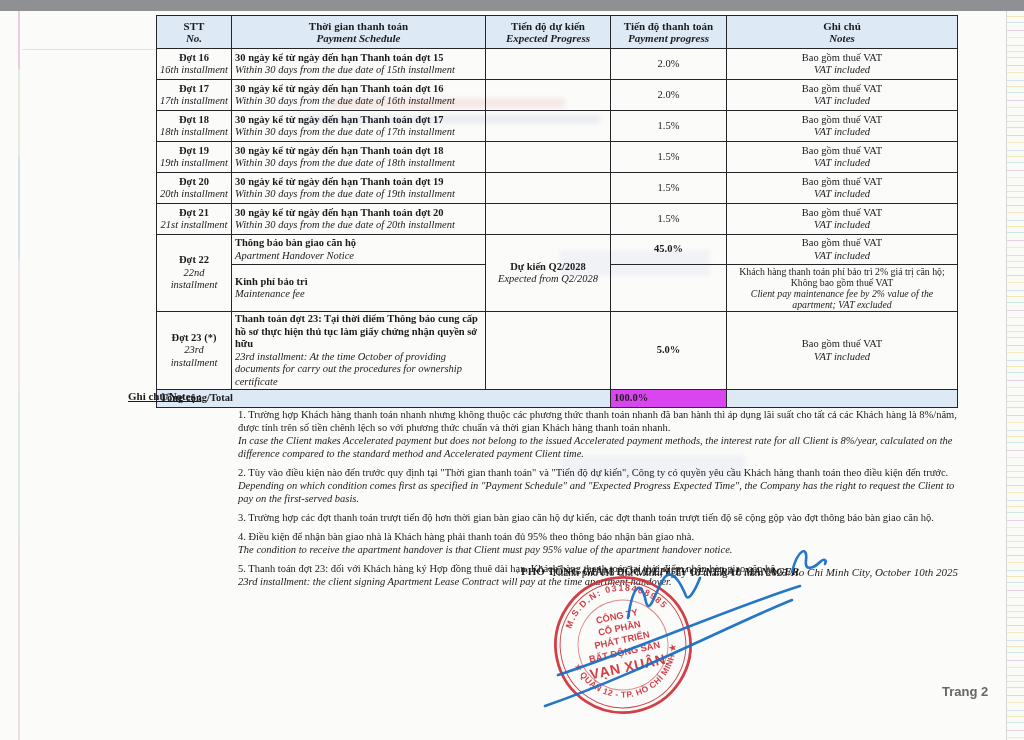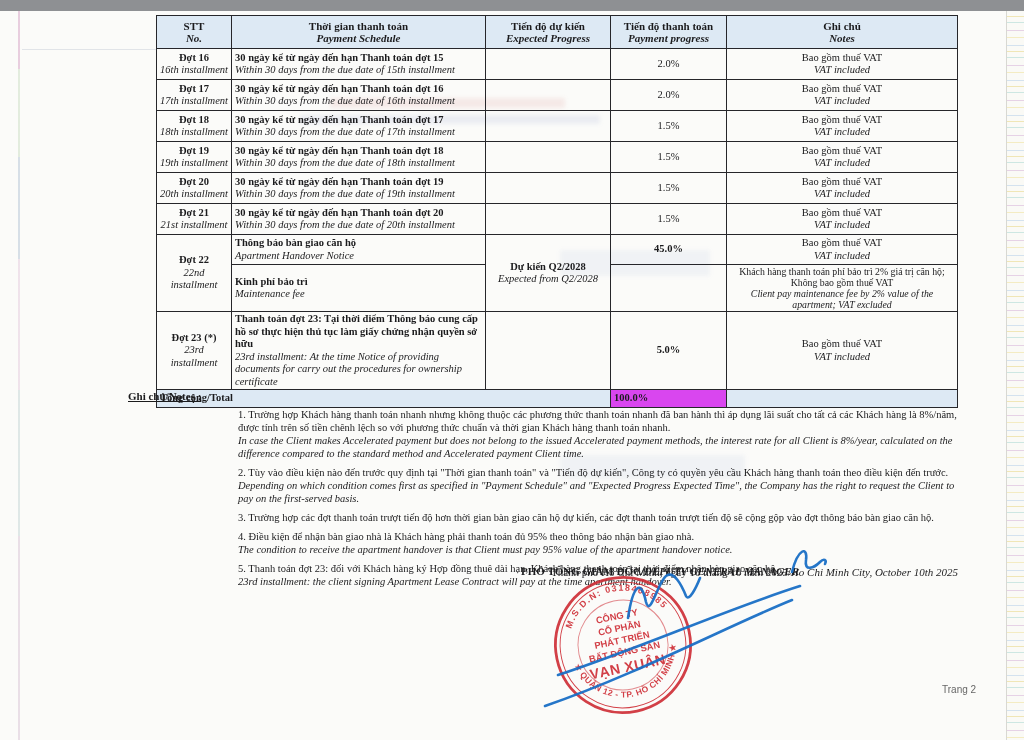--- a/index.html
+++ b/index.html
@@ -50,22 +50,22 @@
   .note-item .en{display:block;}
 
   
   .date-line{position:absolute;left:230px;top:566px;width:728px;text-align:right;font-size:11px;}
   .date-line .en{font-style:italic;}
   .sig-title{position:absolute;left:470px;top:565px;width:380px;text-align:center;
     font-weight:700;font-size:11px;}
   .sig-title .en{font-style:italic;font-weight:700;}
   .sig-name{position:absolute;left:470px;top:676px;width:380px;text-align:center;
     font-weight:700;font-size:11.5px;letter-spacing:.4px;}
-  .page-num{position:absolute;left:942px;top:684px;font-size:10px;color:#676767;
-    font-family:"Liberation Sans",sans-serif;}
+  .page-num{position:absolute;left:942px;top:684px;font-size:13px;color:#676767;
+    font-family:"Liberation Sans",sans-serif;font-weight:bold;}
 
   .stamp-wrap{position:absolute;left:543px;top:570px;width:160px;height:150px;
     transform:rotate(-12deg);opacity:.92;}
   .stamp-wrap svg{width:160px;height:150px;}
   .stamp-text{font-family:"Liberation Sans",sans-serif;font-weight:700;fill:#cf3038;}
   .sig-svg{position:absolute;left:420px;top:540px;width:440px;height:190px;}
 </style>
 </head>
 <body>
 
@@ -240,21 +240,21 @@
           </td>
     </tr>
 
     <tr class="tall">
       <td class="c-stt">
             <div class="vi">Đợt 23 (*)</div>
             <div class="en">23rd installment</div>
           </td>
       <td class="c-sched">
             <div class="vi">Thanh toán đợt 23: Tại thời điểm Thông báo cung cấp hồ sơ thực hiện thủ tục làm giấy chứng nhận quyền sở hữu</div>
-            <div class="en">23rd installment: At the time Notice of providing documents for carry out the procedures for ownership certificate</div>
+            <div class="en">23rd installment: At the time October of providing documents for carry out the procedures for ownership certificate</div>
           </td>
       <td class="c-exp"></td>
       <td class="c-prog bold"><span>5.0%</span></td>
       <td class="c-note">
             <div class="viN">Bao gồm thuế VAT</div>
             <div class="en">VAT included</div>
           </td>
     </tr>
 
     <tr class="total-row">

